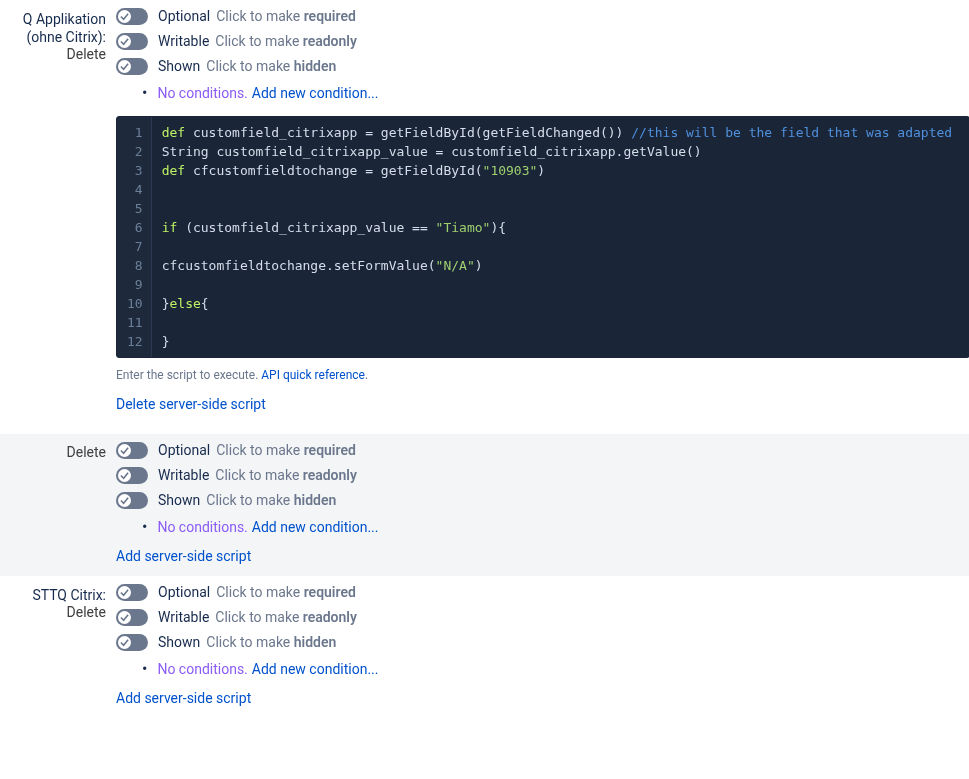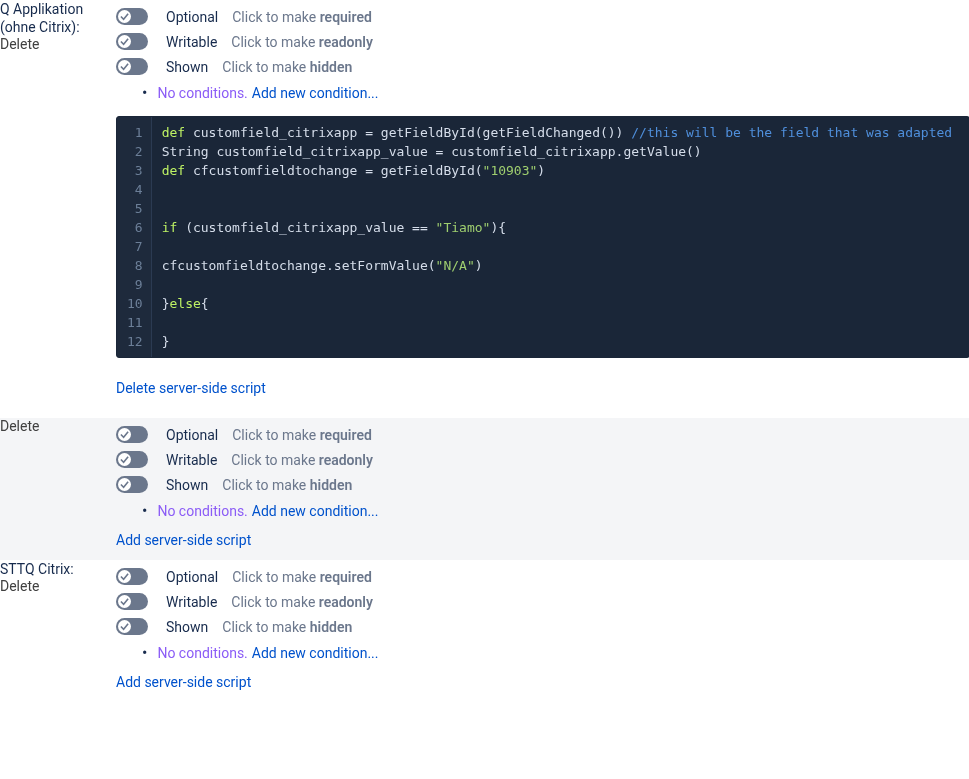--- a/index.html
+++ b/index.html
@@ -11,43 +11,43 @@
     width: 969px;
   }
   .field-block {
     display: flex;
     align-items: flex-start;
     padding-bottom: 8px;
   }
   .field-block.gray { background: #f4f5f7; }
   .label-col {
     width: 112px;
-    text-align: left;
+    text-align: right;
+    padding-top: 10px;
     padding-right: 6px;
     flex-shrink: 0;
   }
   .label-col .field-title {
     color: #172b4d;
     font-size: 14px;
     line-height: 1.3;
   }
   .label-col .delete-link {
     color: #404040;
     font-size: 14px;
     cursor: pointer;
   }
   .right-col {
     flex: 1;
     padding: 8px 10px 4px 4px;
   }
   .toggle-row {
     display: flex;
-    align-items: center;
+    align-items: flex-start;
     margin-bottom: 8px;
-    gap: 8px;
   }
   .toggle {
     width: 32px;
     height: 17px;
     background: #6b778c;
     border-radius: 9px;
     position: relative;
     margin-right: 10px;
     cursor: pointer;
   }
@@ -212,20 +212,23 @@
             <span class="ln">8</span>
             <span class="ln">9</span>
             <span class="ln">10</span>
             <span class="ln">11</span>
             <span class="ln">12</span>
           </div>
         <div class="code" id="code"><span class="line"><span class="tok-kw">def</span><span> customfield_citrixapp = getFieldById(getFieldChanged()) </span><span class="tok-cmt">//this will be the field that was adapted</span></span><span class="line"><span>String customfield_citrixapp_value = customfield_citrixapp.getValue()</span></span><span class="line"><span class="tok-kw">def</span><span> cfcustomfieldtochange = getFieldById(</span><span class="tok-str">"10903"</span><span>)</span></span><span class="line">&nbsp;</span><span class="line">&nbsp;</span><span class="line"><span class="tok-kw">if</span><span> (customfield_citrixapp_value == </span><span class="tok-str">"Tiamo"</span><span>){</span></span><span class="line">&nbsp;</span><span class="line"><span>cfcustomfieldtochange.setFormValue(</span><span class="tok-str">"N/A"</span><span>)</span></span><span class="line">&nbsp;</span><span class="line"><span>}</span><span class="tok-kw">else</span><span>{</span></span><span class="line">&nbsp;</span><span class="line"><span>}</span></span></div>
       </div>
     </div>
 
+    <div class="code-hint">
+      <span>Enter the script to execute. </span><span class="link">API quick reference</span><span>.</span>
+    </div>
 
     <span class="delete-script">Delete server-side script</span>
   </div>
 </div>
 
 <div class="field-block gray">
   <div class="label-col">
     <span class="delete-link">Delete</span>
   </div>
   <div class="right-col">

